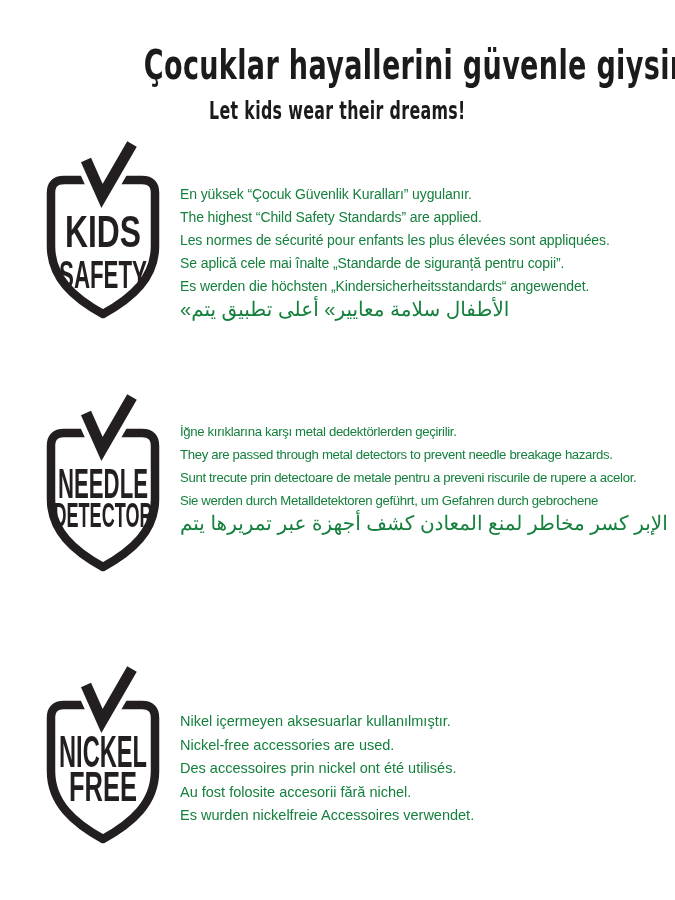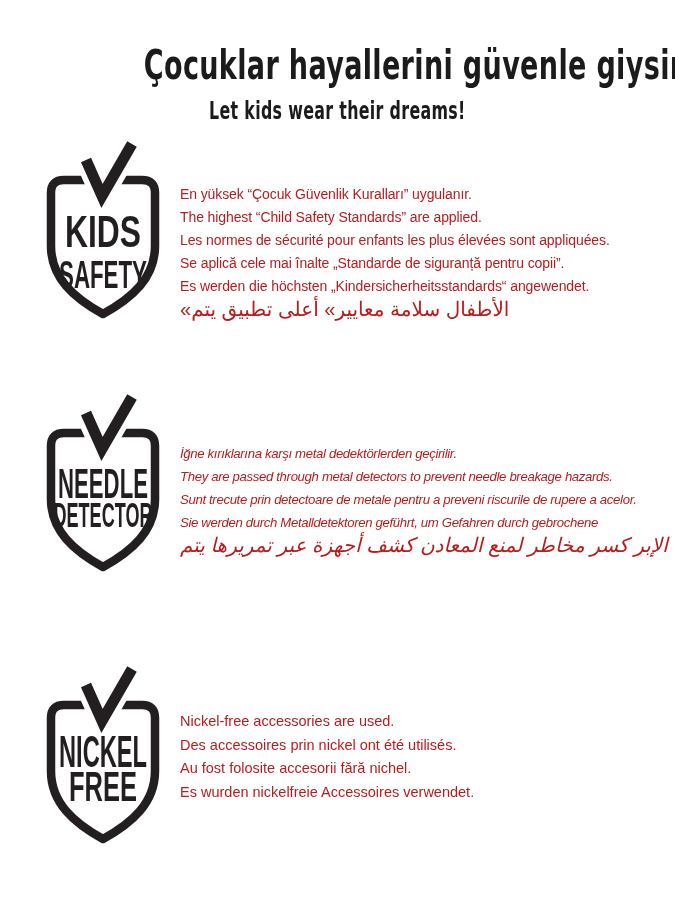--- a/index.html
+++ b/index.html
@@ -16,23 +16,23 @@
     font-size:24px;letter-spacing:0.5px;transform:scaleX(0.66);transform-origin:50% 50%;color:#1b1b1b;}
 
   
   .badge{position:absolute;left:44px;}
   #badge-1{top:136px;}
   #badge-2{top:389px;}
   #badge-3{top:661px;}
   .badge text{font-family:"Liberation Sans",sans-serif;font-weight:700;fill:#231f20;}
 
   
-  .tblock{position:absolute;left:180px;white-space:nowrap;color:#b91c1c;}
+  .tblock{position:absolute;left:180px;white-space:nowrap;color:#15803d;}
   #tb1{top:183px;font-size:14px;letter-spacing:-0.1px;}
-  #tb2{top:442px;font-size:13.2px;letter-spacing:-0.35px;font-style:italic;}
+  #tb2{top:420px;font-size:13.2px;letter-spacing:-0.35px;}
   #tb3{top:710px;font-size:14.5px;letter-spacing:0;}
   .tline{line-height:23px;}
   #tb3 .tline{line-height:23.5px;}
   .tline.ar{font-size:20px;letter-spacing:0;}
 </style>
 </head>
 <body>
 
 <div class="page">
 
@@ -78,19 +78,20 @@
 
   <svg id="badge-3" class="badge" width="118" height="186" viewBox="0 0 118 186">
     <path d="M59 178 C30 162 7 142 7 110 L7 57 Q7 44 20 44 L98 44 Q111 44 111 57 L111 110 C111 142 88 162 59 178 Z" fill="none" stroke="#231f20" stroke-width="8.5" stroke-linejoin="round"></path>
     <path d="M42 24 L58 60 L88 8" fill="none" stroke="#ffffff" stroke-width="22"></path>
     <path d="M42 24 L58 60 L88 8" fill="none" stroke="#231f20" stroke-width="11"></path>
     <text x="59" y="106" text-anchor="middle" font-size="44" textLength="88" lengthAdjust="spacingAndGlyphs">NICKEL</text>
     <text x="59" y="140" text-anchor="middle" font-size="43" textLength="68" lengthAdjust="spacingAndGlyphs">FREE</text>
   </svg>
 
   <div id="tb3" class="tblock">
+      <div class="tline">Nikel içermeyen aksesuarlar kullanılmıştır.</div>
       <div class="tline">Nickel-free accessories are used.</div>
       <div class="tline">Des accessoires prin nickel ont été utilisés.</div>
       <div class="tline">Au fost folosite accesorii fără nichel.</div>
       <div class="tline">Es wurden nickelfreie Accessoires verwendet.</div>
     </div>
 
 </div>
 
 </body></html>

